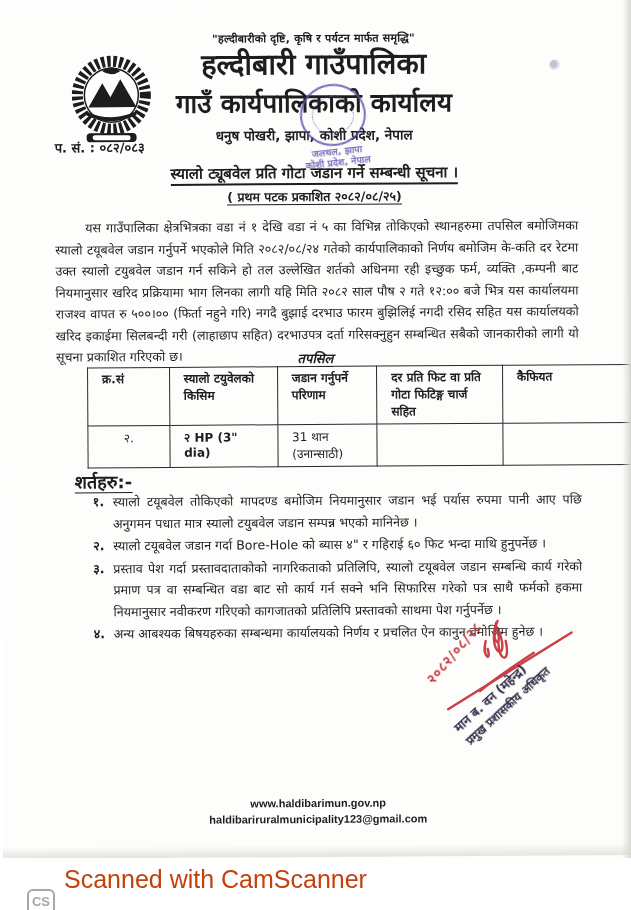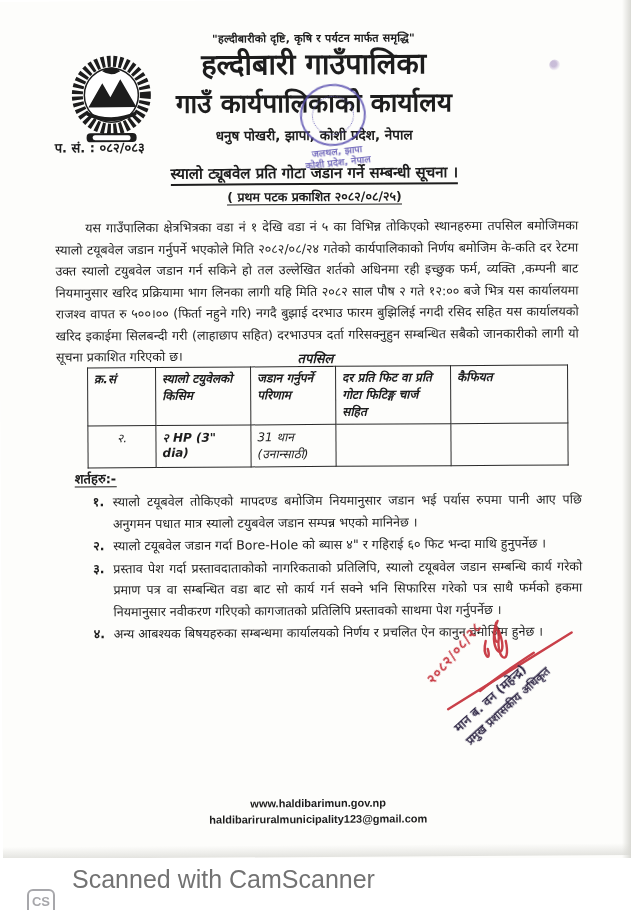--- a/index.html
+++ b/index.html
@@ -40,27 +40,27 @@
   .publine{top:188px;font-size:12.5px;font-weight:bold;}
   .publine span{border-bottom:1.5px solid #1d1d1d;}
 
   .bodytext{left:56px;right:52px;top:216px;font-size:12.6px;line-height:21.5px;
     text-align:justify;text-indent:30px;}
 
   .tapasil-title{top:349px;font-size:13px;font-weight:bold;}
   .tapasil-title span{border-bottom:1.5px solid #1d1d1d;font-style:italic;}
 
   table.dtable{position:absolute;left:87px;top:366px;border-collapse:collapse;font-size:12px;}
-  table.dtable td,table.dtable th{border:1.6px solid #2a2a2a;padding:3px 6px;vertical-align:top;text-align:left;font-style:italic;}
+  table.dtable td,table.dtable th{border:1.6px solid #2a2a2a;padding:3px 14px;vertical-align:top;text-align:left;}
   table.dtable th{font-weight:bold;line-height:17px;}
   .c1{width:55px;} .c2{width:82px;} .c3{width:72px;} .c4{width:102px;} .c5{width:104px;}
   .sn-cell{text-align:center !important;}
   .row-h{height:42px;}
 
-  .terms-head{left:74px;top:468px;font-size:13px;font-weight:bold;}
+  .terms-head{left:74px;top:468px;font-size:18px;font-weight:bold;}
   .terms-head span{border-bottom:1.5px solid #1d1d1d;}
   .terms{left:92px;right:50px;top:490px;font-size:12.6px;line-height:21.5px;}
   .term{display:flex;margin-bottom:1px;}
   .term .num{flex:0 0 20px;font-weight:bold;}
   .term .txt{flex:1;text-align:justify;}
 
   .sig-block{left:420px;top:612px;width:210px;height:200px;}
   .sig-svg{position:absolute;left:0;top:0;}
   .sig-date{position:absolute;left:14px;top:58px;color:#c5303a;font-size:13.5px;font-weight:bold;
     transform:rotate(-49deg);transform-origin:left bottom;letter-spacing:1px;filter:blur(.2px);}
@@ -70,21 +70,21 @@
   .officer .title{font-size:11.5px;font-weight:bold;white-space:nowrap;margin-top:1px;}
 
   .web{top:797px;font-size:11px;font-weight:bold;font-family:"Liberation Sans",sans-serif;}
   .email{top:813px;font-size:11px;font-weight:bold;font-family:"Liberation Sans",sans-serif;}
 
   .cs-bar{position:absolute;left:0;right:0;top:858px;height:52px;background:#ffffff;}
   .cs-badge{position:absolute;left:27px;top:8px;width:24px;height:21px;
     border:2.5px solid #a7a7ab;border-bottom-width:7px;border-radius:6px;
     color:#a7a7ab;font-weight:bold;font-size:13px;display:flex;align-items:center;justify-content:center;
     font-family:"Liberation Sans",sans-serif;margin-top:23px;}
-  .cs-text{position:absolute;left:72px;top:7px;font-size:25px;color:#737373;
+  .cs-text{position:absolute;left:64px;top:7px;font-size:25px;color:#c2410c;
     font-family:"Liberation Sans",sans-serif;}
 </style>
 </head>
 <body>
 
 <div class="paper">
 
   <div class="abs center motto">"हल्दीबारीको दृष्टि, कृषि र पर्यटन मार्फत समृद्धि"</div>
 
   <div class="abs logo">

